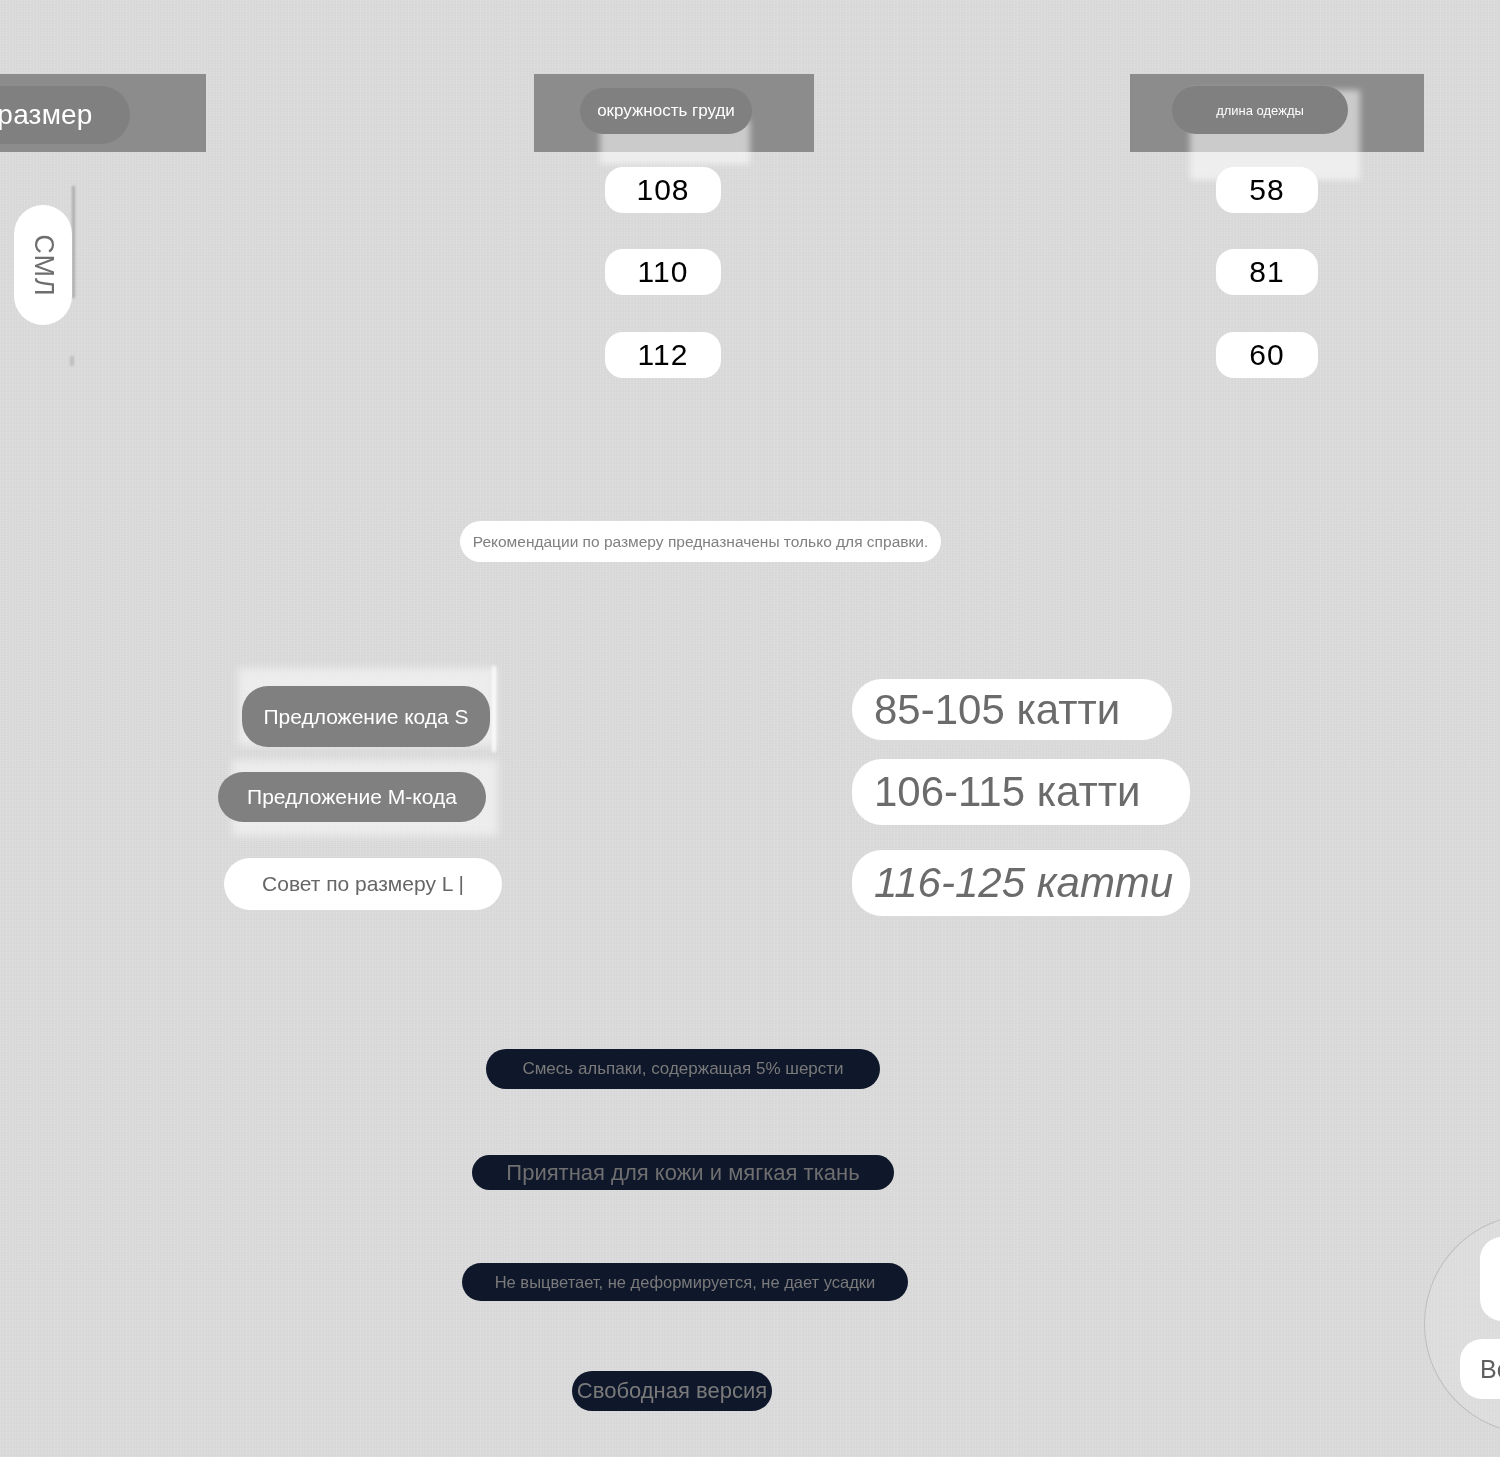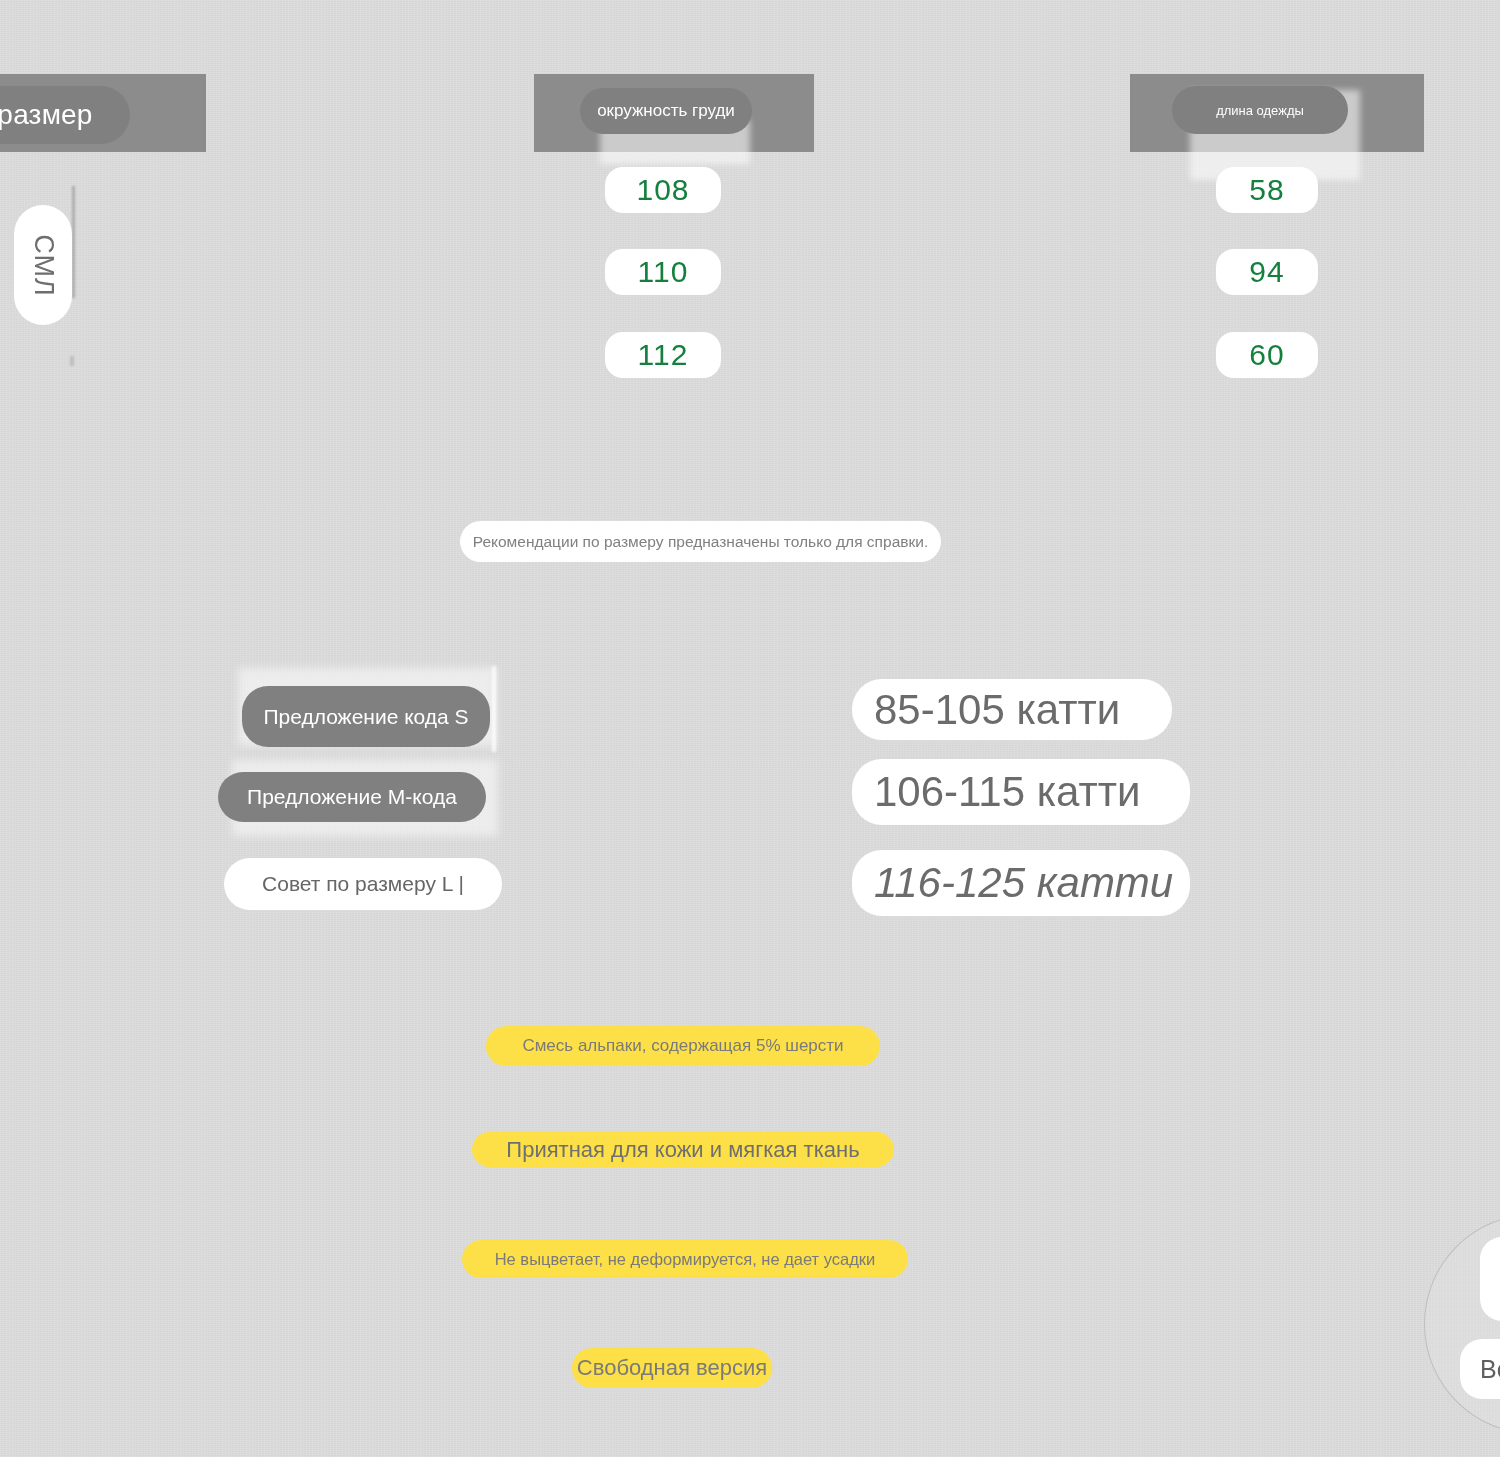--- a/index.html
+++ b/index.html
@@ -103,21 +103,21 @@
   }
 
   
   .val-chip {
     position: absolute;
     display: flex;
     align-items: center;
     justify-content: center;
     background: #ffffff;
     border-radius: 18px;
-    color: #15803d;
+    color: #000000;
     font-size: 30px;
     letter-spacing: 1px;
     filter: blur(0.55px);
   }
   .val-chip.c { left: 605px; width: 116px; height: 46px; }
   .val-chip.l { left: 1216px; width: 102px; height: 46px; }
   .row1 { top: 167px; }
   .row2 { top: 249px; }
   .row3 { top: 332px; }
 
@@ -187,24 +187,25 @@
   .wt-pill.w1 { left: 852px; top: 679px; width: 320px; height: 61px; font-size: 42px; }
   .wt-pill.w2 { left: 852px; top: 759px; width: 338px; height: 66px; font-size: 42px; }
   .wt-pill.w3 { left: 852px; top: 850px; width: 338px; height: 66px; font-size: 42px; font-style: italic; }
 
   
   .feat-pill {
     position: absolute;
     display: flex;
     align-items: center;
     justify-content: center;
-    background: #fde047;
+    background: #0f172a;
     border-radius: 26px;
     color: #7a7a7a;
     white-space: nowrap;
+    margin-top: 23px;
   }
   .feat-pill.f1 { left: 486px; top: 1026px; width: 394px; height: 40px; font-size: 17px; }
   .feat-pill.f2 { left: 472px; top: 1132px; width: 422px; height: 35px; font-size: 22px; color: #6f6f6f; }
   .feat-pill.f3 { left: 462px; top: 1240px; width: 446px; height: 38px; font-size: 16.5px; }
   .feat-pill.f4 { left: 572px; top: 1348px; width: 200px; height: 40px; font-size: 22px; }
 
   
   .corner-circle {
     position: absolute;
     left: 1424px; top: 1214px;
@@ -246,21 +247,21 @@
 <div class="size-tick"></div>
 <div class="size-chip">
   <span>СМЛ</span>
 </div>
 
 <div class="val-chip c row1">108</div>
 <div class="val-chip c row2">110</div>
 <div class="val-chip c row3">112</div>
 
 <div class="val-chip l row1">58</div>
-<div class="val-chip l row2">94</div>
+<div class="val-chip l row2">81</div>
 <div class="val-chip l row3">60</div>
 
 <div class="disclaimer">Рекомендации по размеру предназначены только для справки.</div>
 
 <div class="rec-ghost g1"></div>
 <div class="rec-ghost g2"></div>
 <div class="rec-ghost-line"></div>
 
 <div class="rec-pill dark p1">Предложение кода S</div>
 <div class="rec-pill dark p2">Предложение M-кода</div>

